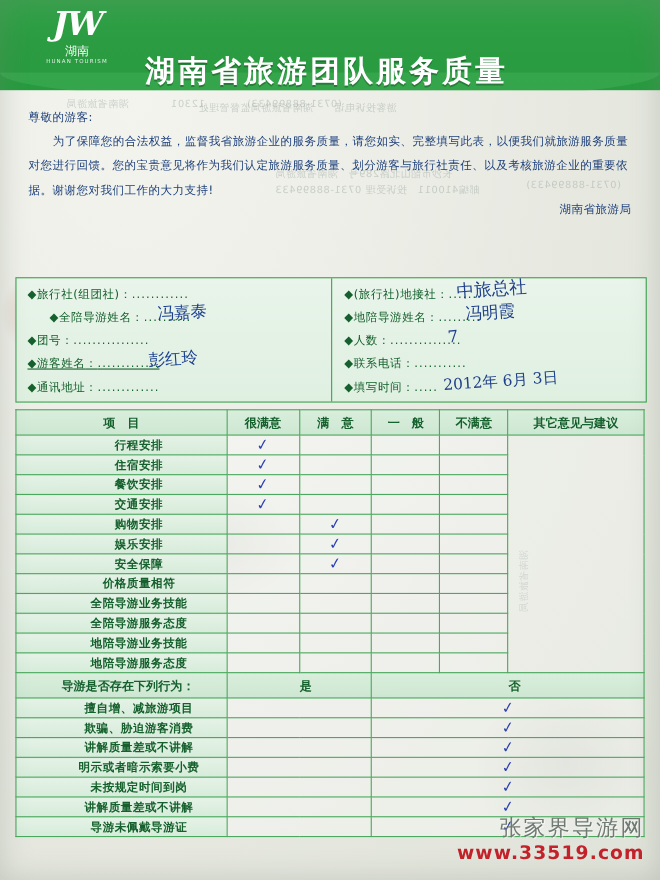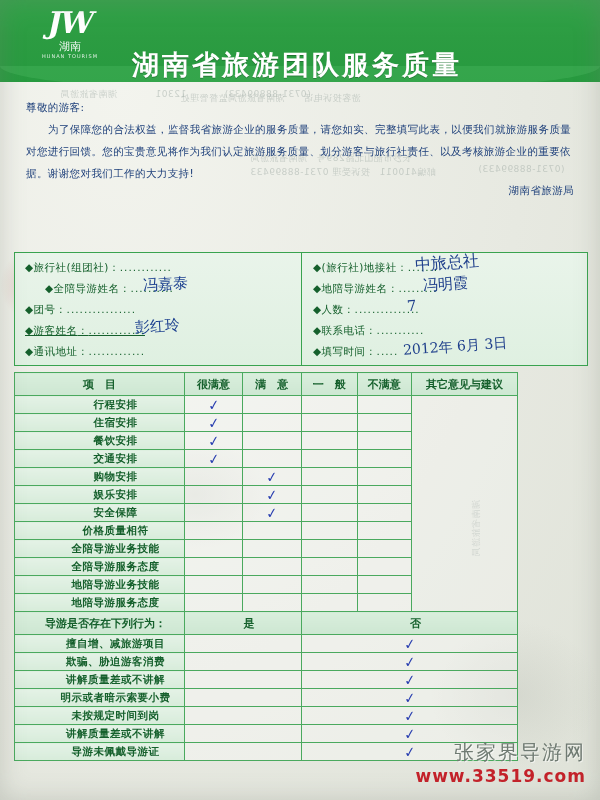--- a/index.html
+++ b/index.html
@@ -87,21 +87,21 @@
   .hand{
     position:absolute;
     font-family:"DejaVu Serif","Liberation Serif",serif;
     color:#1b3f8f;font-size:14px;
     transform:rotate(-4deg);
     white-space:nowrap;
   }
   .hand.blue2{color:#20408c;}
   
   .tbl{
-    position:absolute;left:14px;top:372px;width:504px;
+    position:absolute;left:14px;top:372px;width:572px;
     border-collapse:collapse;
     font-size:10.5px;color:#15602c;
   }
   .tbl td,.tbl th{
     border:1px solid #4aa95e;
     height:17px;padding:0;
     text-align:center;vertical-align:middle;
     font-weight:normal;
   }
   .tbl thead th{

